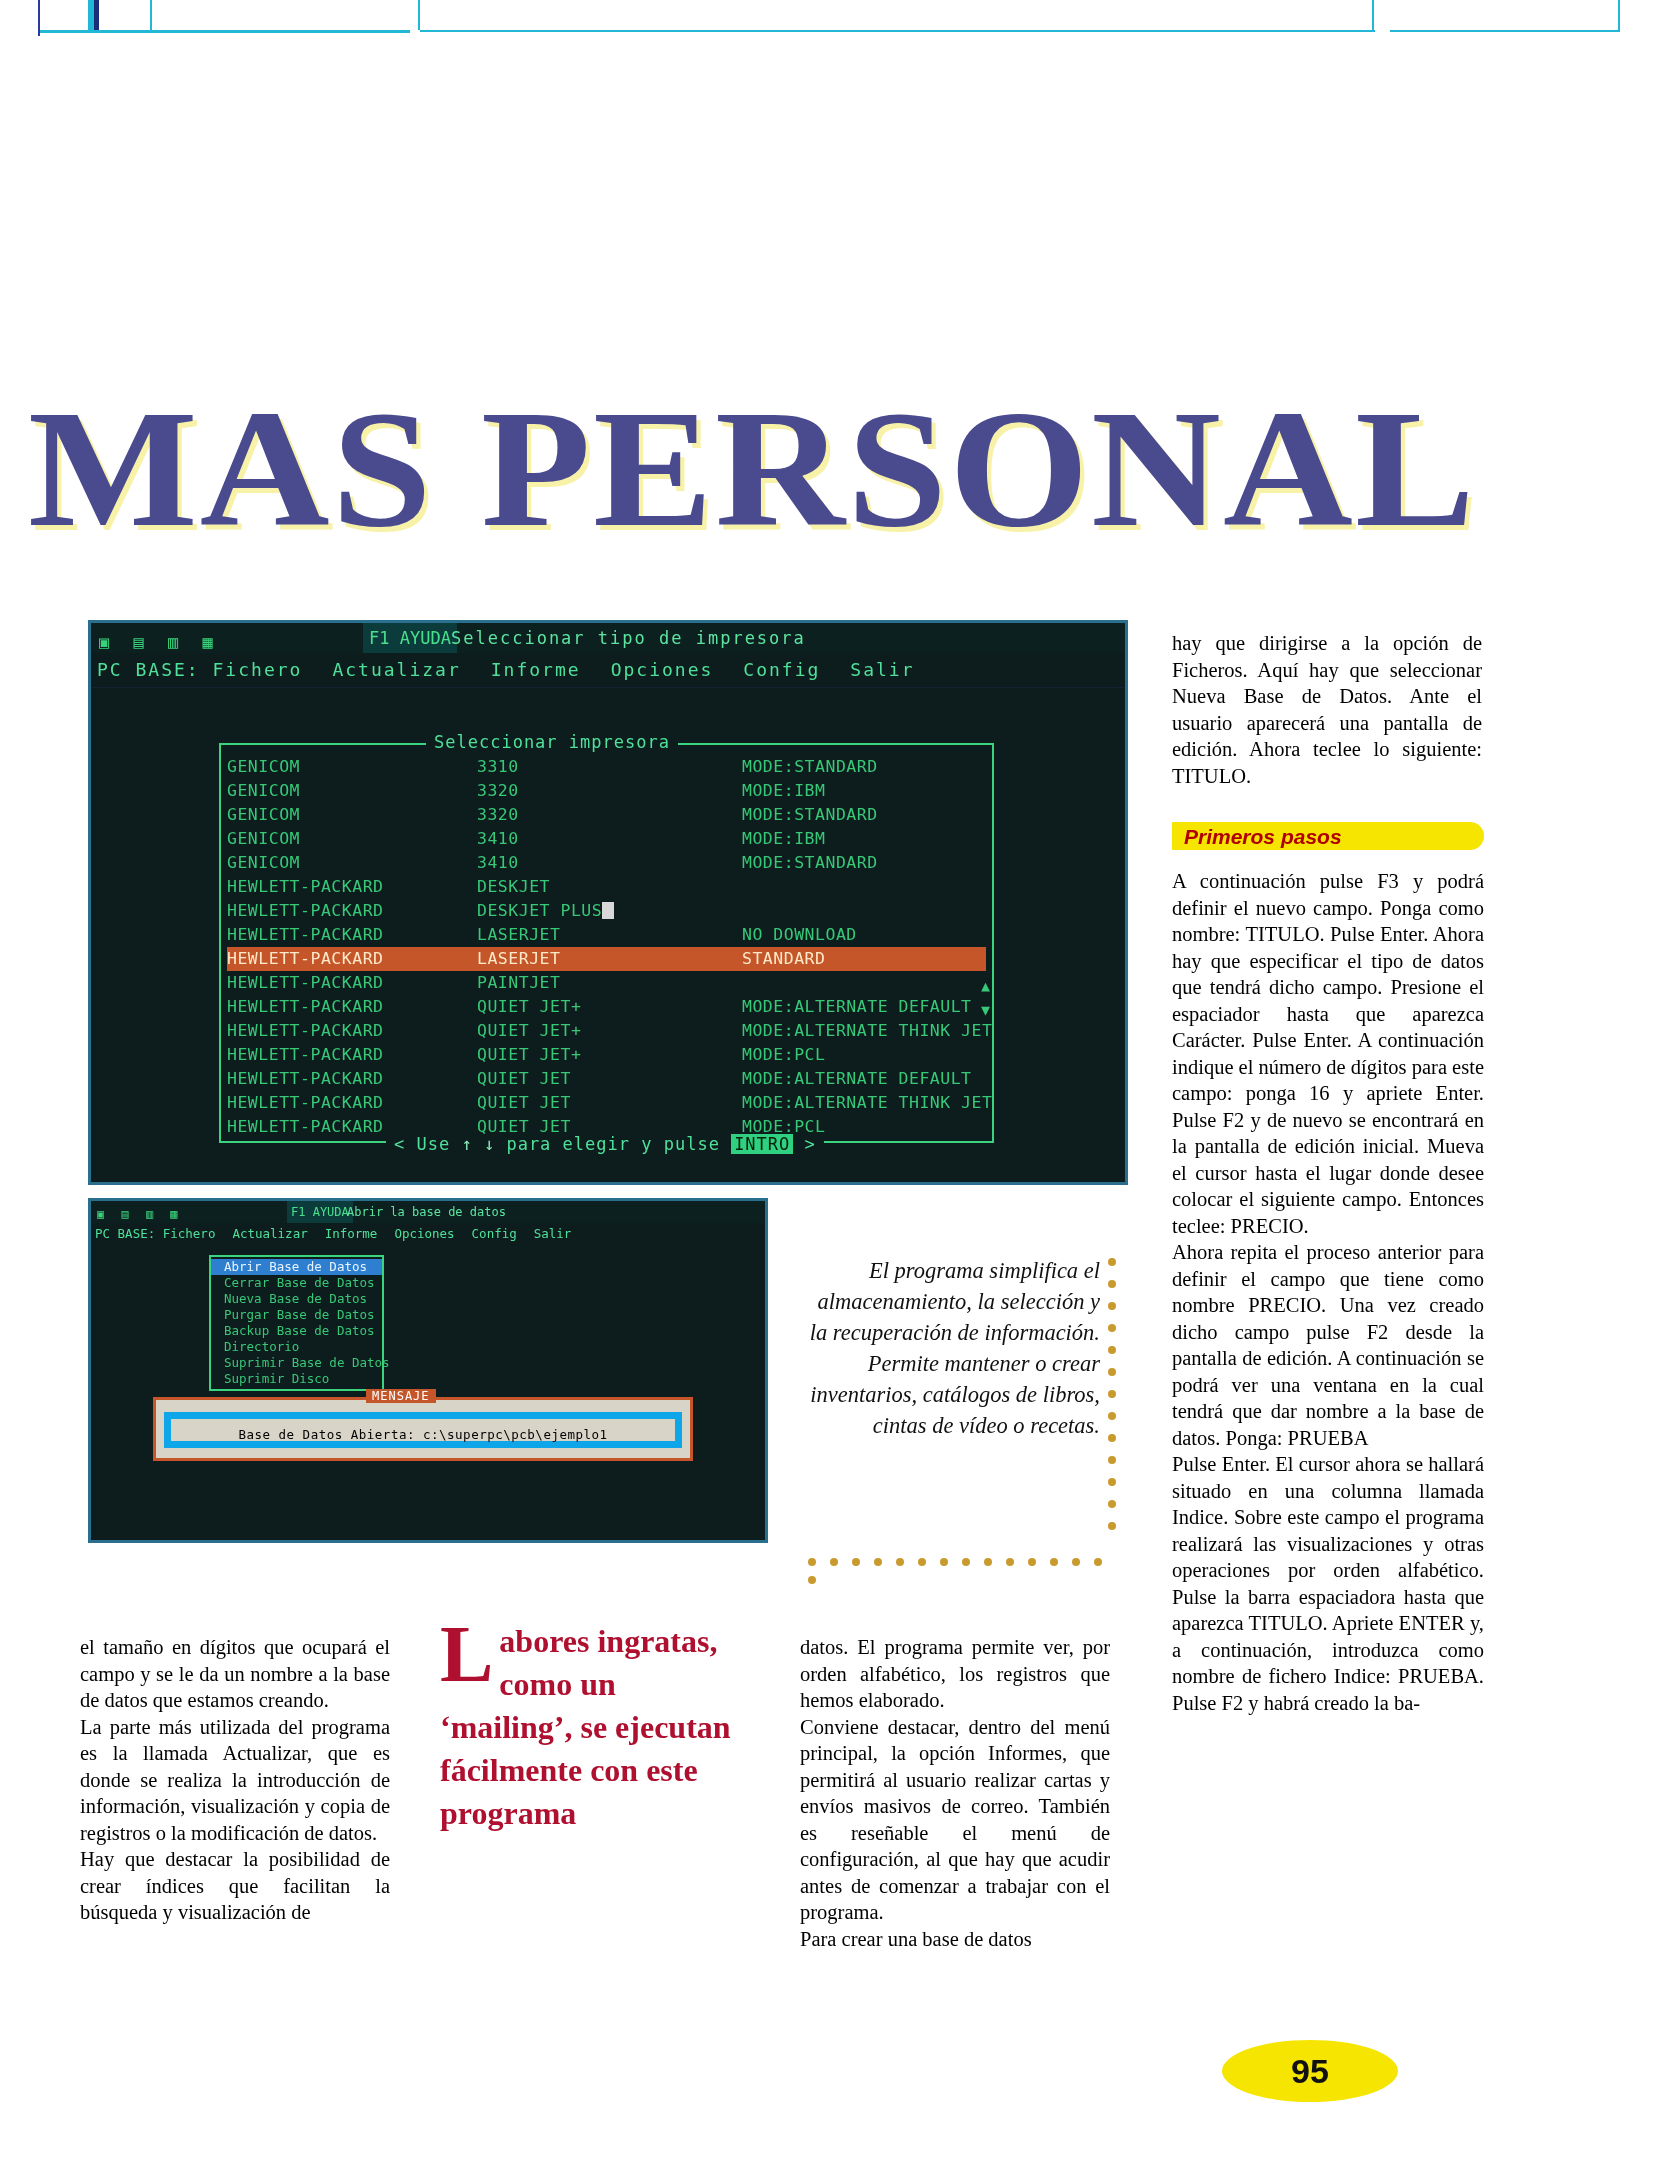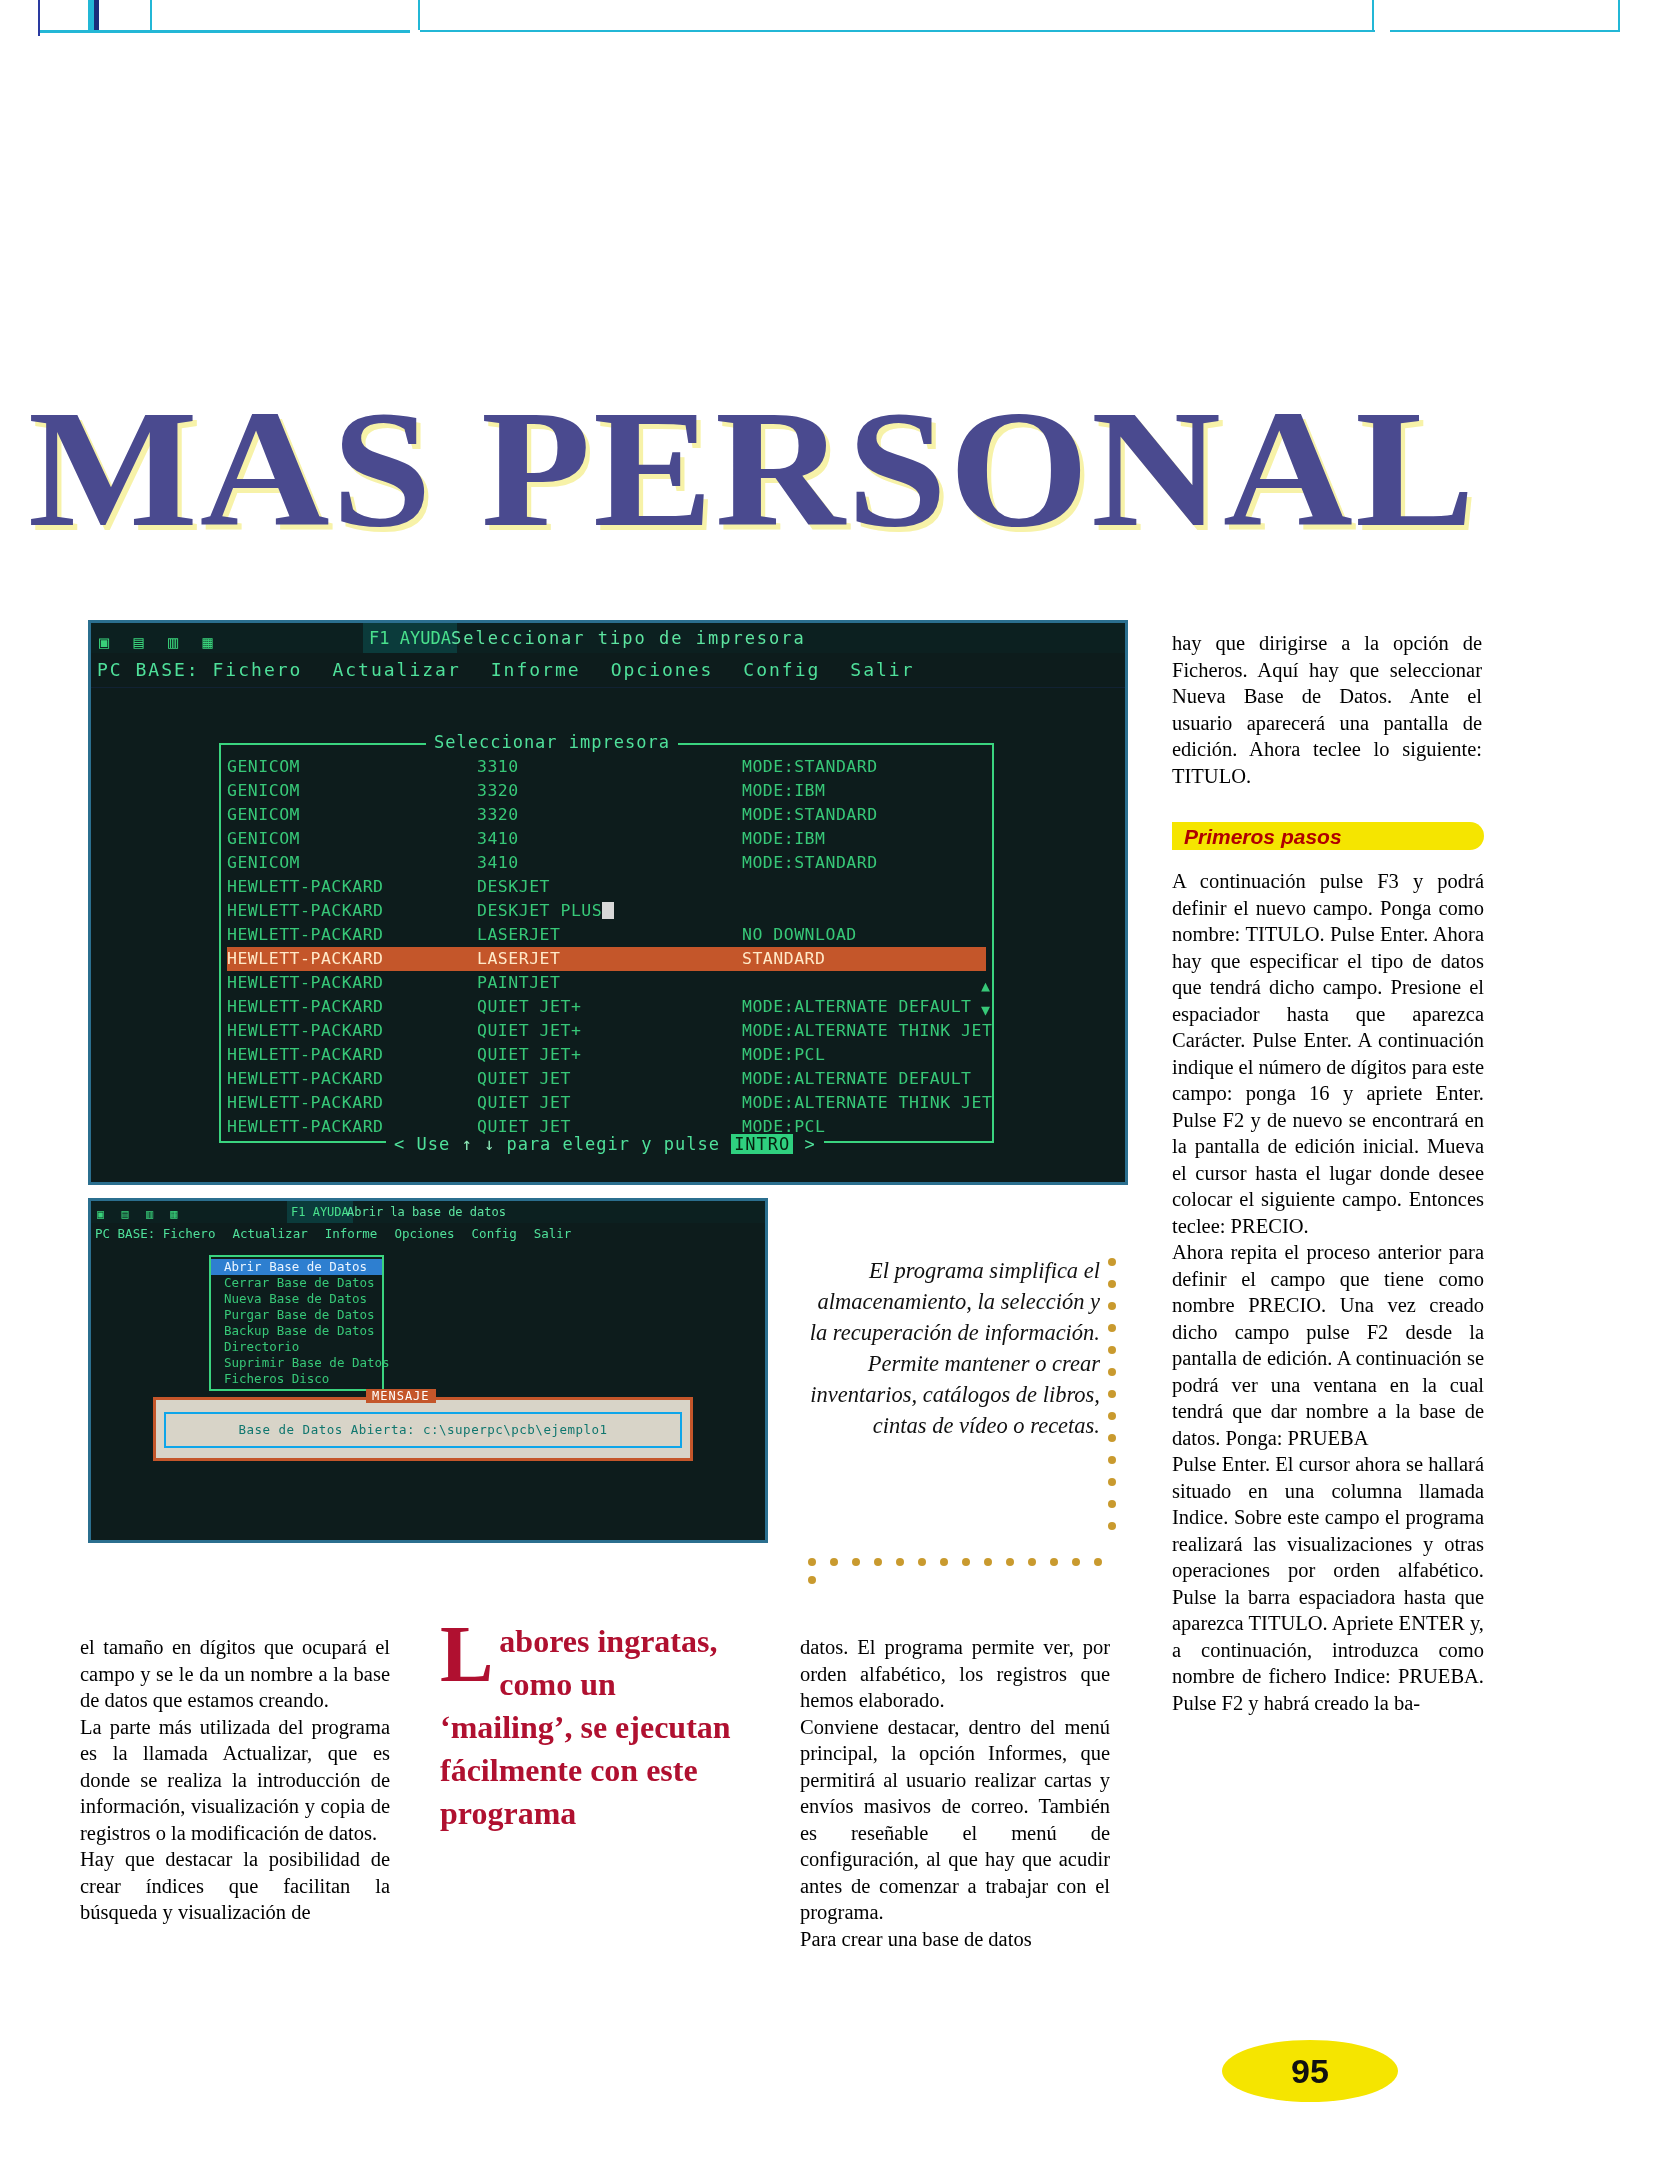--- a/index.html
+++ b/index.html
@@ -252,23 +252,23 @@
     top: -11px; left: 210px;
     background: #c4562a;
     color: #fff;
     font-size: 12px;
     padding: 0 6px;
     letter-spacing: 1px;
   }
   .shot2 .msgbox-inner {
     position: absolute;
     left: 8px; top: 12px; right: 8px; bottom: 10px;
-    border: 2px solid #0ea5e9;
+    border: 7px solid #0ea5e9;
     background: #d8d4c8;
-    color: #0f766e;
+    color: #000000;
     font-size: 12.5px;
     line-height: 32px;
     text-align: center;
     letter-spacing: 0.5px;
     white-space: nowrap;
   }
 
   
   .pullquote {
     position: absolute;
@@ -481,21 +481,21 @@
     <span>PC BASE: Fichero</span><span>Actualizar</span><span>Informe</span><span>Opciones</span><span>Config</span><span>Salir</span>
   </div>
   <div class="dropdown" id="opendb-menu">
       <div class="dd-item hl">Abrir Base de Datos</div>
       <div class="dd-item">Cerrar Base de Datos</div>
       <div class="dd-item">Nueva Base de Datos</div>
       <div class="dd-item">Purgar Base de Datos</div>
       <div class="dd-item">Backup Base de Datos</div>
       <div class="dd-item">Directorio</div>
       <div class="dd-item">Suprimir Base de Datos</div>
-      <div class="dd-item">Ficheros Disco</div>
+      <div class="dd-item">Suprimir Disco</div>
     </div>
   <div class="msgbox">
     <div class="msgbox-title">MENSAJE</div>
     <div class="msgbox-inner">Base de Datos Abierta: c:\superpc\pcb\ejemplo1</div>
   </div>
 </div>
 
 <div class="pullquote">El programa simplifica el almacenamiento, la selección y la recuperación de información. Permite mantener o crear inventarios, catálogos de libros, cintas de vídeo o recetas.</div>
 <div class="pq-dots" id="pq-dots-v">
     <i></i>

